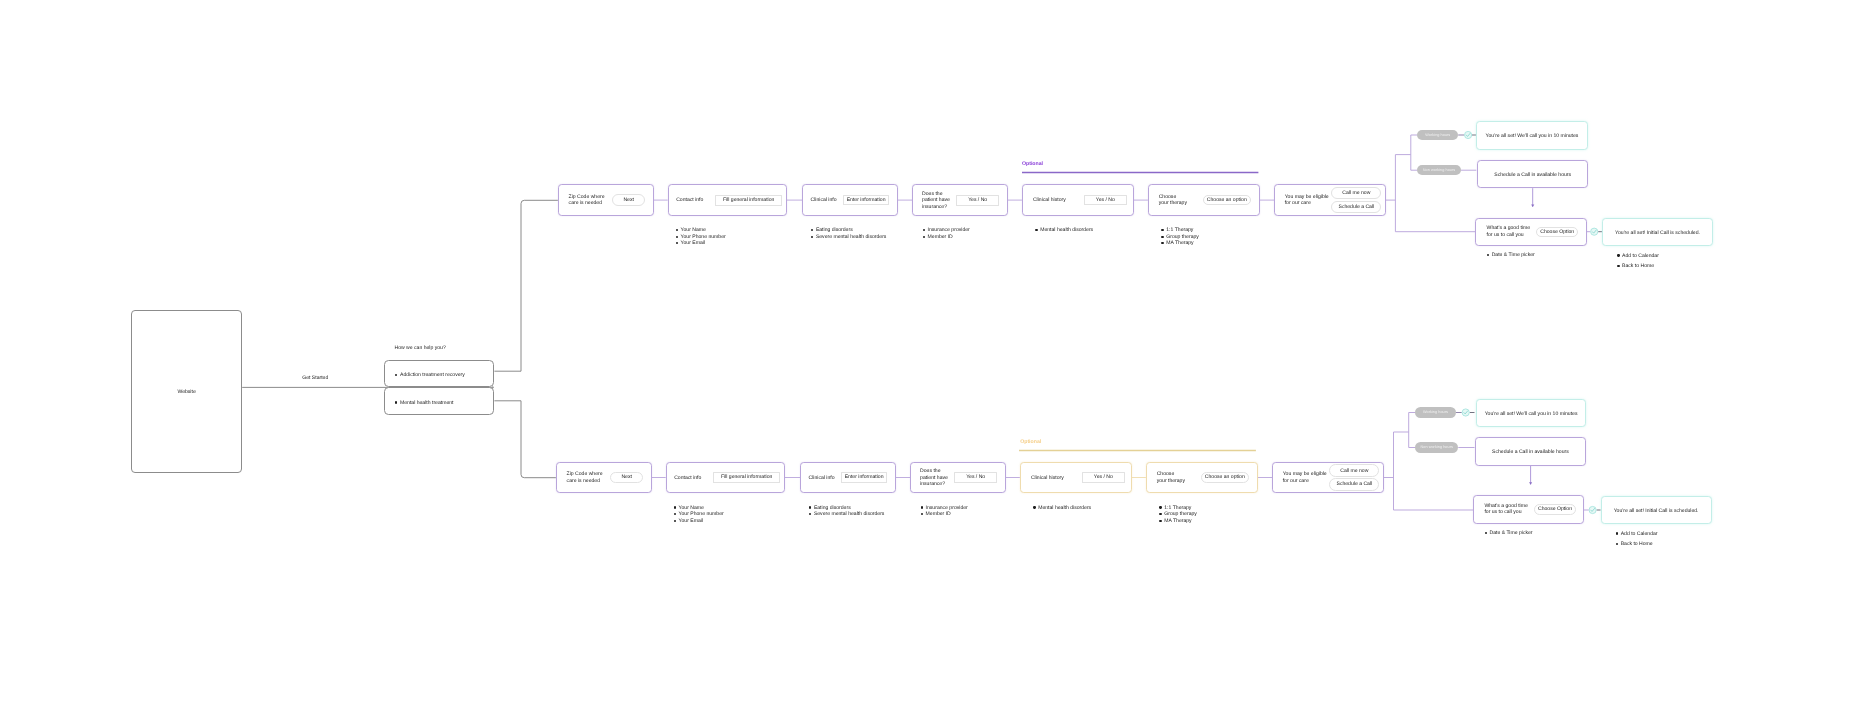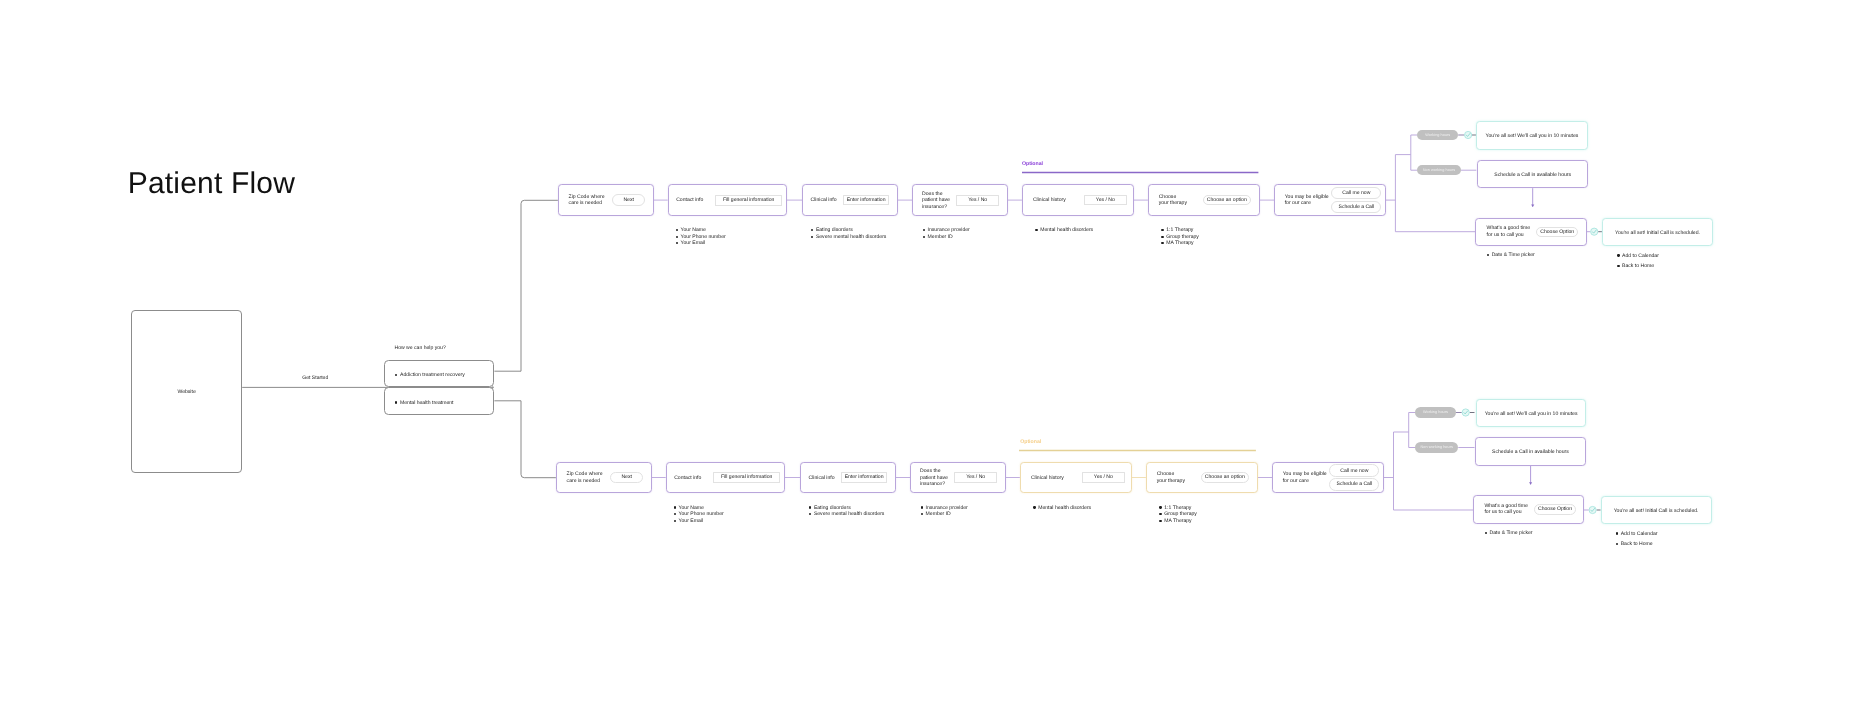--- a/index.html
+++ b/index.html
@@ -92,21 +92,20 @@
 <line x1="1596.5" y1="510.0" x2="1600.6" y2="510.0" stroke="#6b6b7a" stroke-width="0.95"></line>
 <g>
         <circle cx="1465.7" cy="412.5" r="3.6" fill="#e6f8f5" stroke="#9fe2dc" stroke-width="0.8"></circle>
         <path d="M1463.8500000000001,412.55 L1465.15,413.95 L1467.65,410.95" fill="none" stroke="#7ed3cb" stroke-width="0.75" stroke-linecap="round" stroke-linejoin="round"></path>
       </g>
 <g>
         <circle cx="1592.6" cy="510.0" r="3.6" fill="#e6f8f5" stroke="#9fe2dc" stroke-width="0.8"></circle>
         <path d="M1590.75,510.05 L1592.05,511.45 L1594.55,508.45" fill="none" stroke="#7ed3cb" stroke-width="0.75" stroke-linecap="round" stroke-linejoin="round"></path>
       </g>
 </svg>
-<div class="title">Patient Flow</div>
 <div class="node nb-gray centered" style="left:131.0px;top:310.2px;width:111.2px;height:162.7px;border-radius:4.0px;">
       <span class="ptxt" style="position:static;">Website</span>
     </div>
 <div class="ptxt" style="left:302.2px;top:374.6px;">Get Started</div>
 <div class="ptxt" style="left:394.5px;top:344.5px;">How we can help you?</div>
 <div class="node nb-gray" style="left:383.5px;top:360.3px;width:110.7px;height:27.1px;border-radius:4.5px;"></div>
 <div class="bullets" style="left:394.6px;top:371.9px;">
       <div class="bi">Addiction treatment recovery</div>
     </div>
 <div class="node nb-gray" style="left:383.5px;top:387.4px;width:110.7px;height:27.5px;border-radius:4.5px;"></div>

